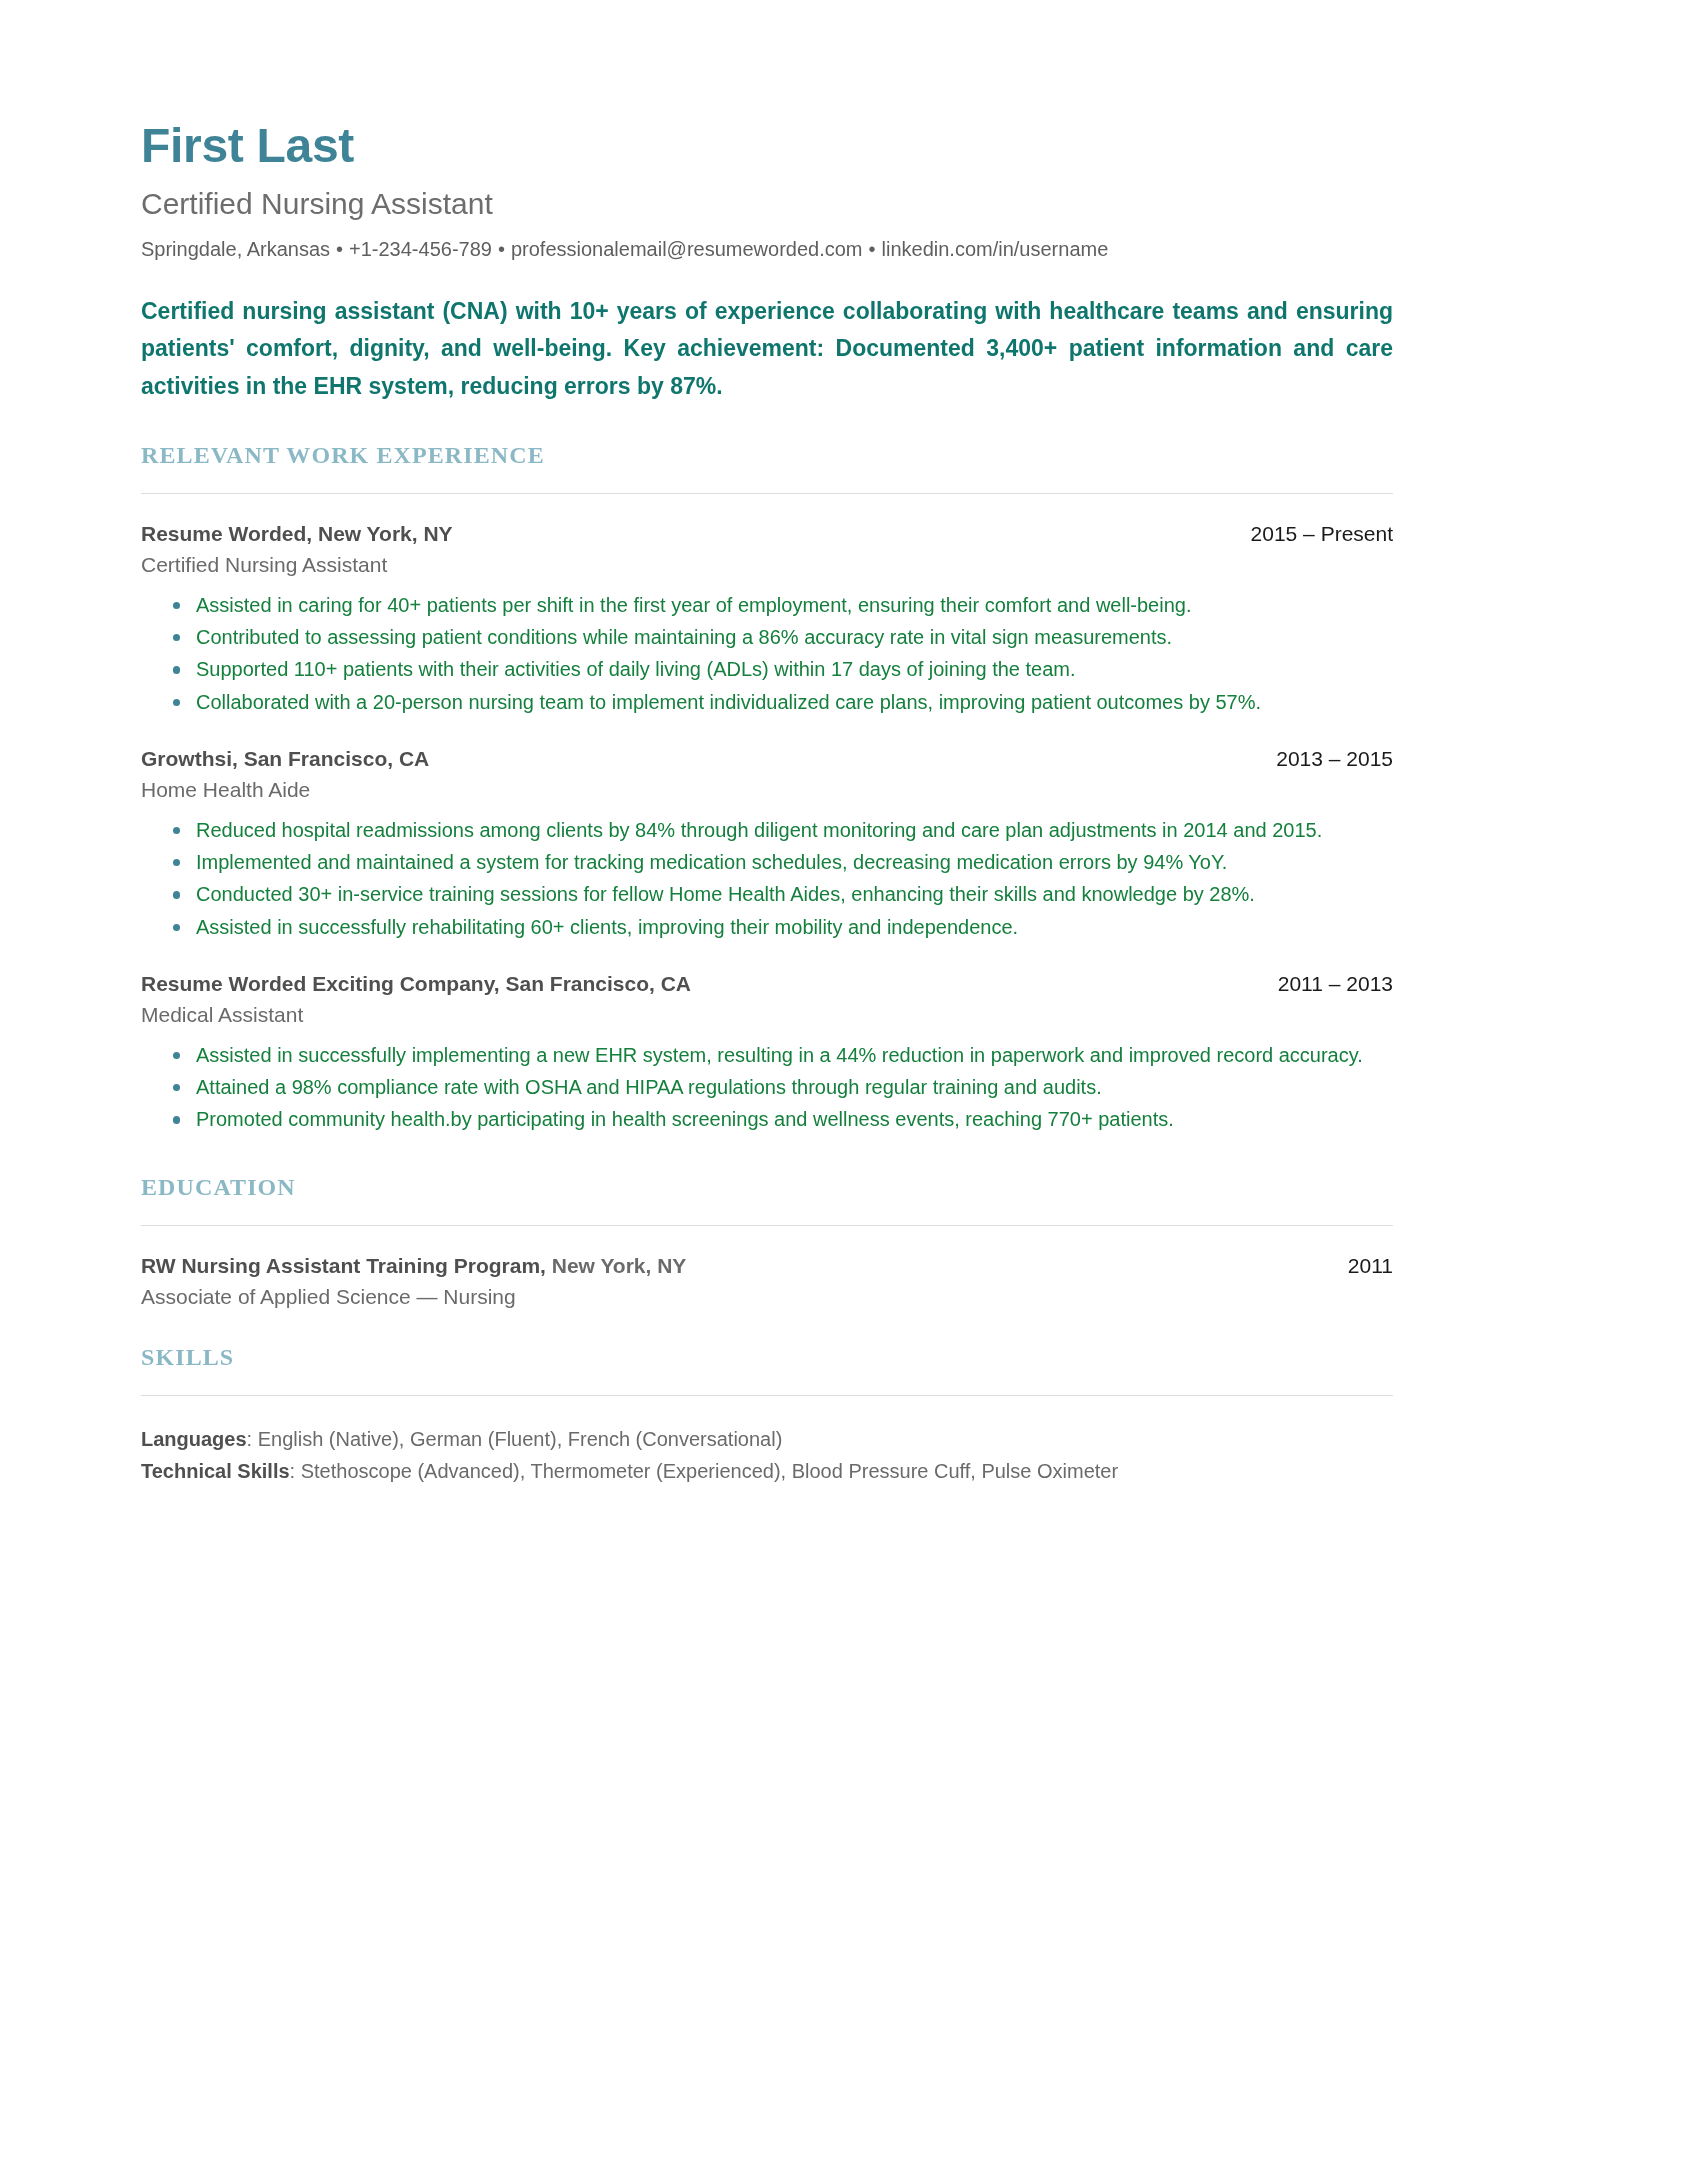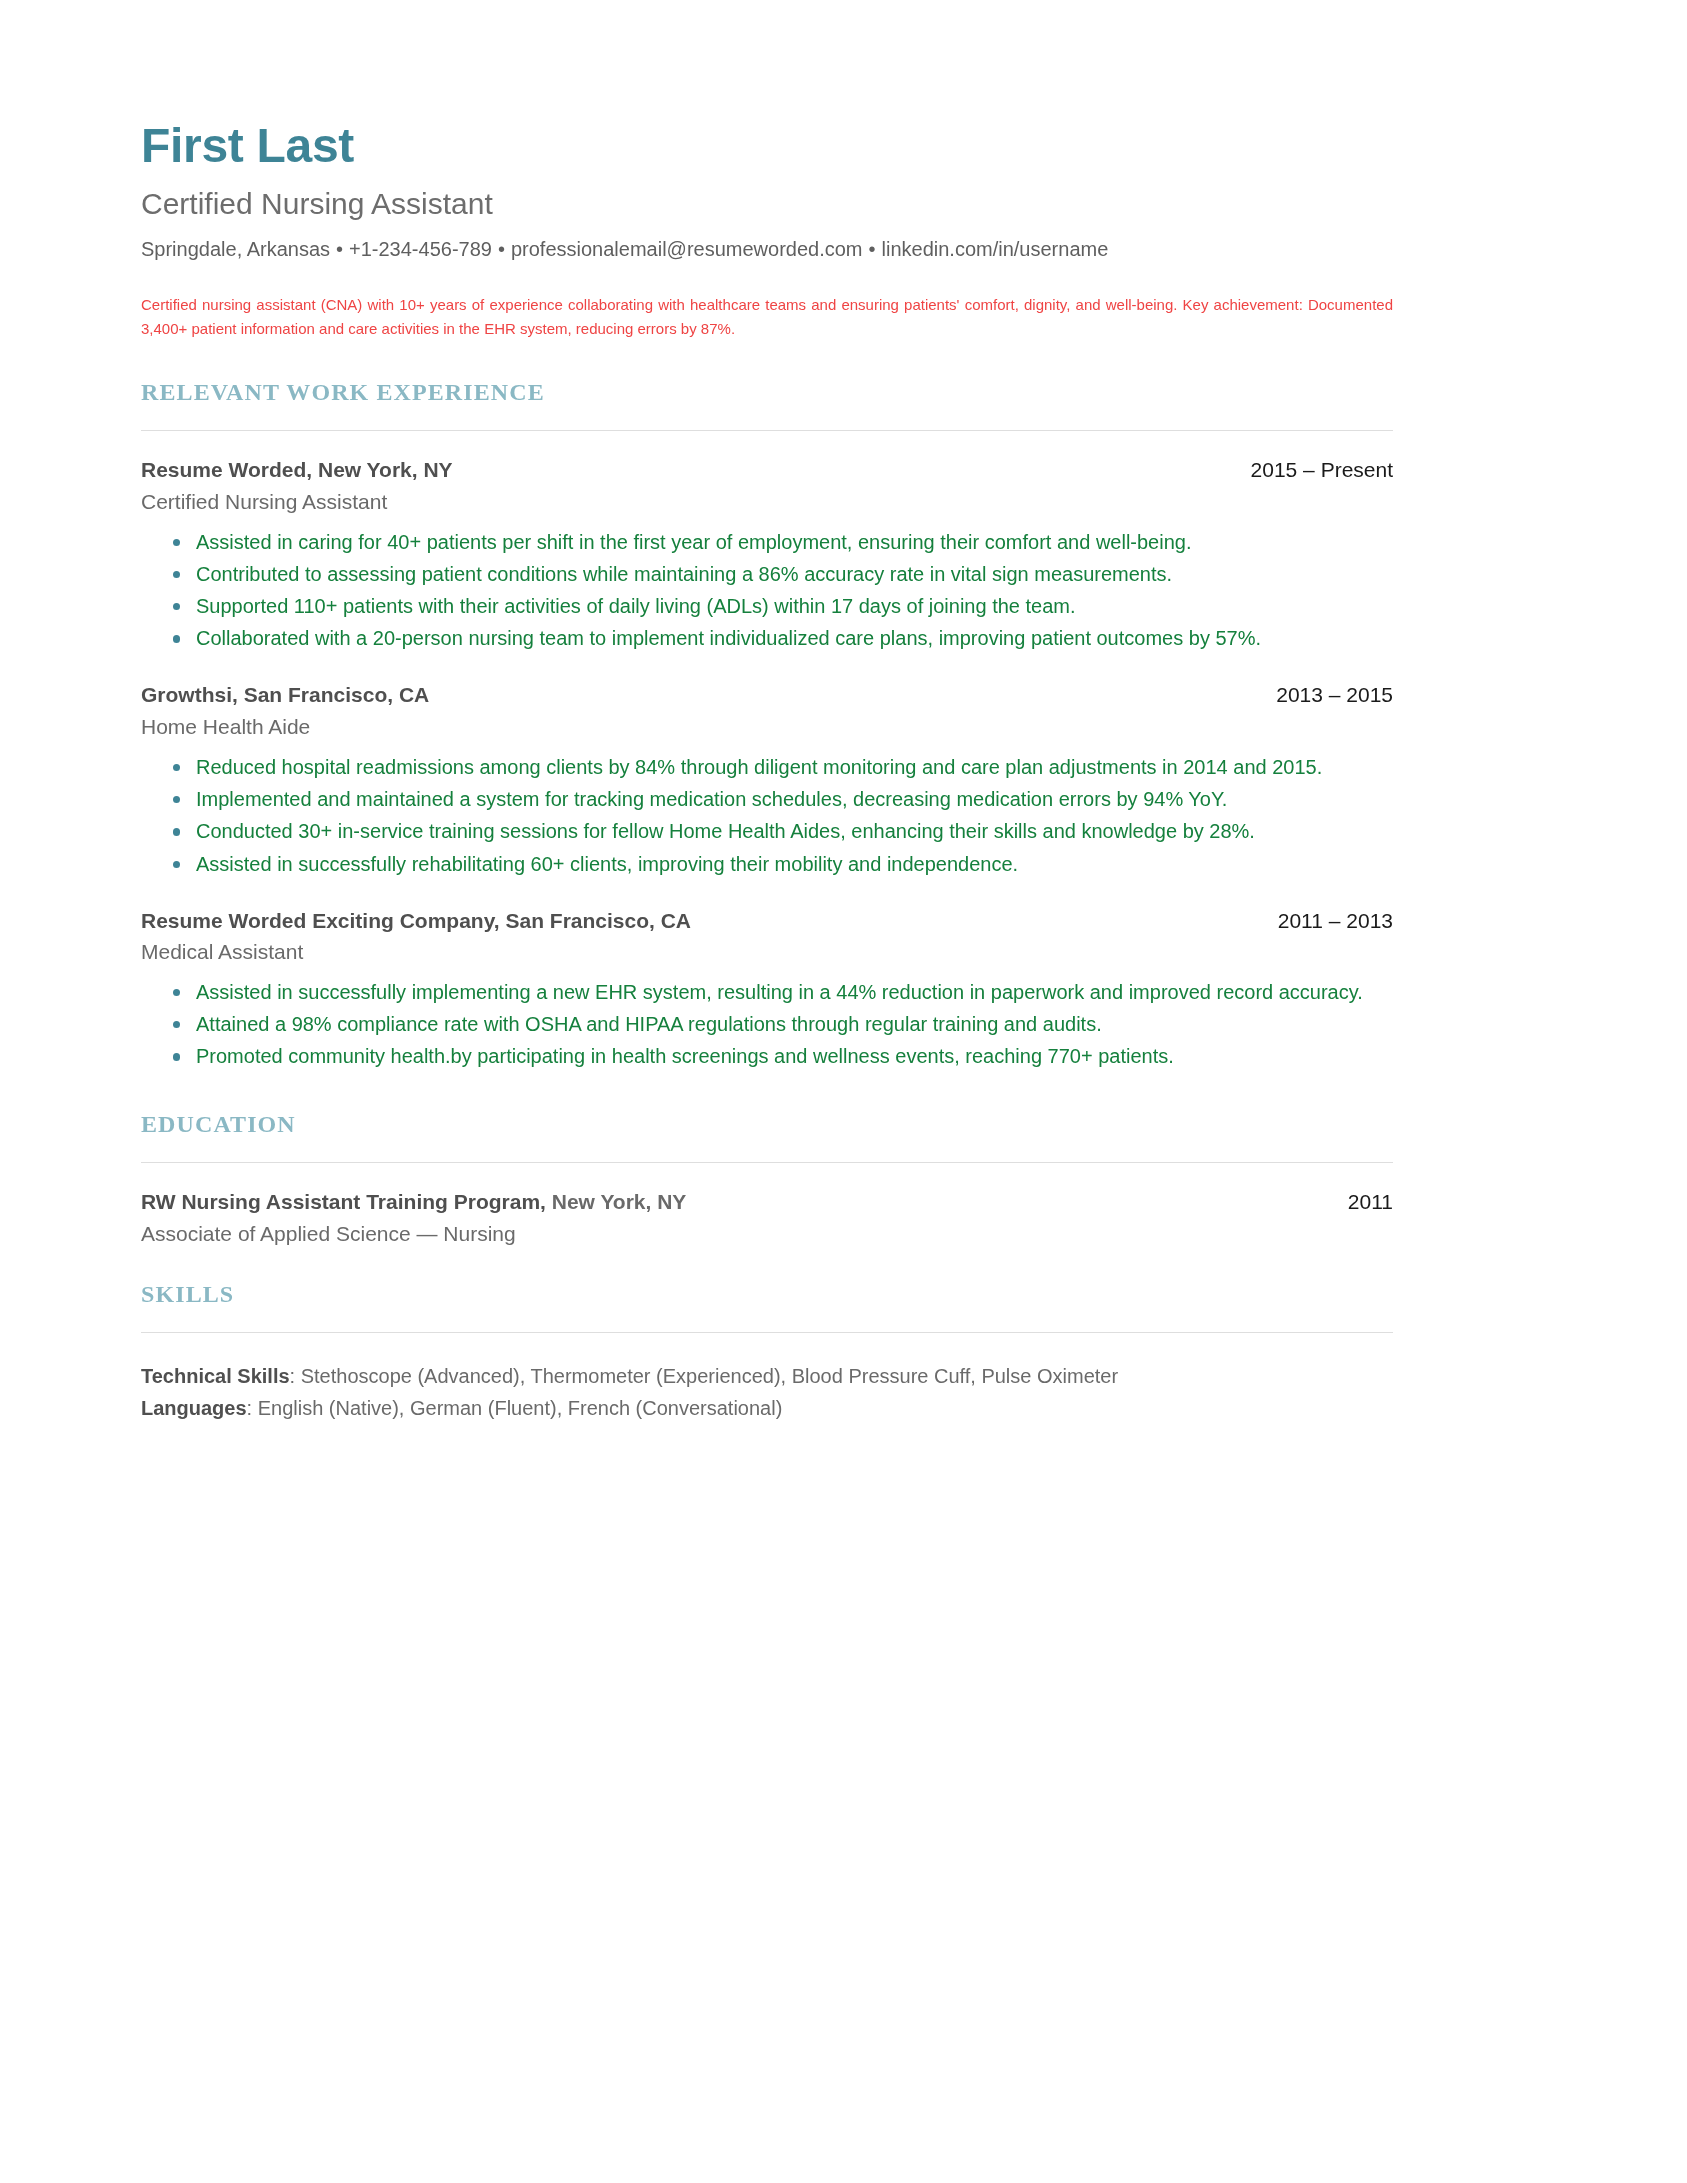--- a/index.html
+++ b/index.html
@@ -45,25 +45,26 @@
     font-size: 20px;
     color: #5f5f5f;
     line-height: 1.2;
     margin: 0 0 32px 0;
   }
   .contact .sep {
     padding: 0 6px;
     color: #5f5f5f;
   }
   .summary {
-    font-size: 15px;
-    color: #ef4444;
+    font-size: 23px;
+    color: #0f766e;
     line-height: 1.62;
     text-align: justify;
     margin: 0 0 37px 0;
+    font-weight: bold;
   }
 
   
   .section-title {
     font-size: 24px;
     font-weight: bold;
     color: #8ab8c4;
     letter-spacing: 1.1px;
     text-transform: uppercase;
     margin: 0 0 24px 0;
@@ -224,19 +225,19 @@
         <div class="role">Associate of Applied Science — Nursing</div>
       </div>
     </div>
 
     <div class="edu-gap"></div>
 
     <div>
       <div class="section-title">SKILLS</div>
       <div class="rule"></div>
 
+      <div class="skill-line"><span class="lbl">Languages</span><span>: English (Native), German (Fluent), French (Conversational)</span></div>
       <div class="skill-line"><span class="lbl">Technical Skills</span><span>: Stethoscope (Advanced), Thermometer (Experienced), Blood Pressure Cuff, Pulse Oximeter</span></div>
-      <div class="skill-line"><span class="lbl">Languages</span><span>: English (Native), German (Fluent), French (Conversational)</span></div>
     </div>
 
   </div>
 </div>
 
 
 </body></html>

